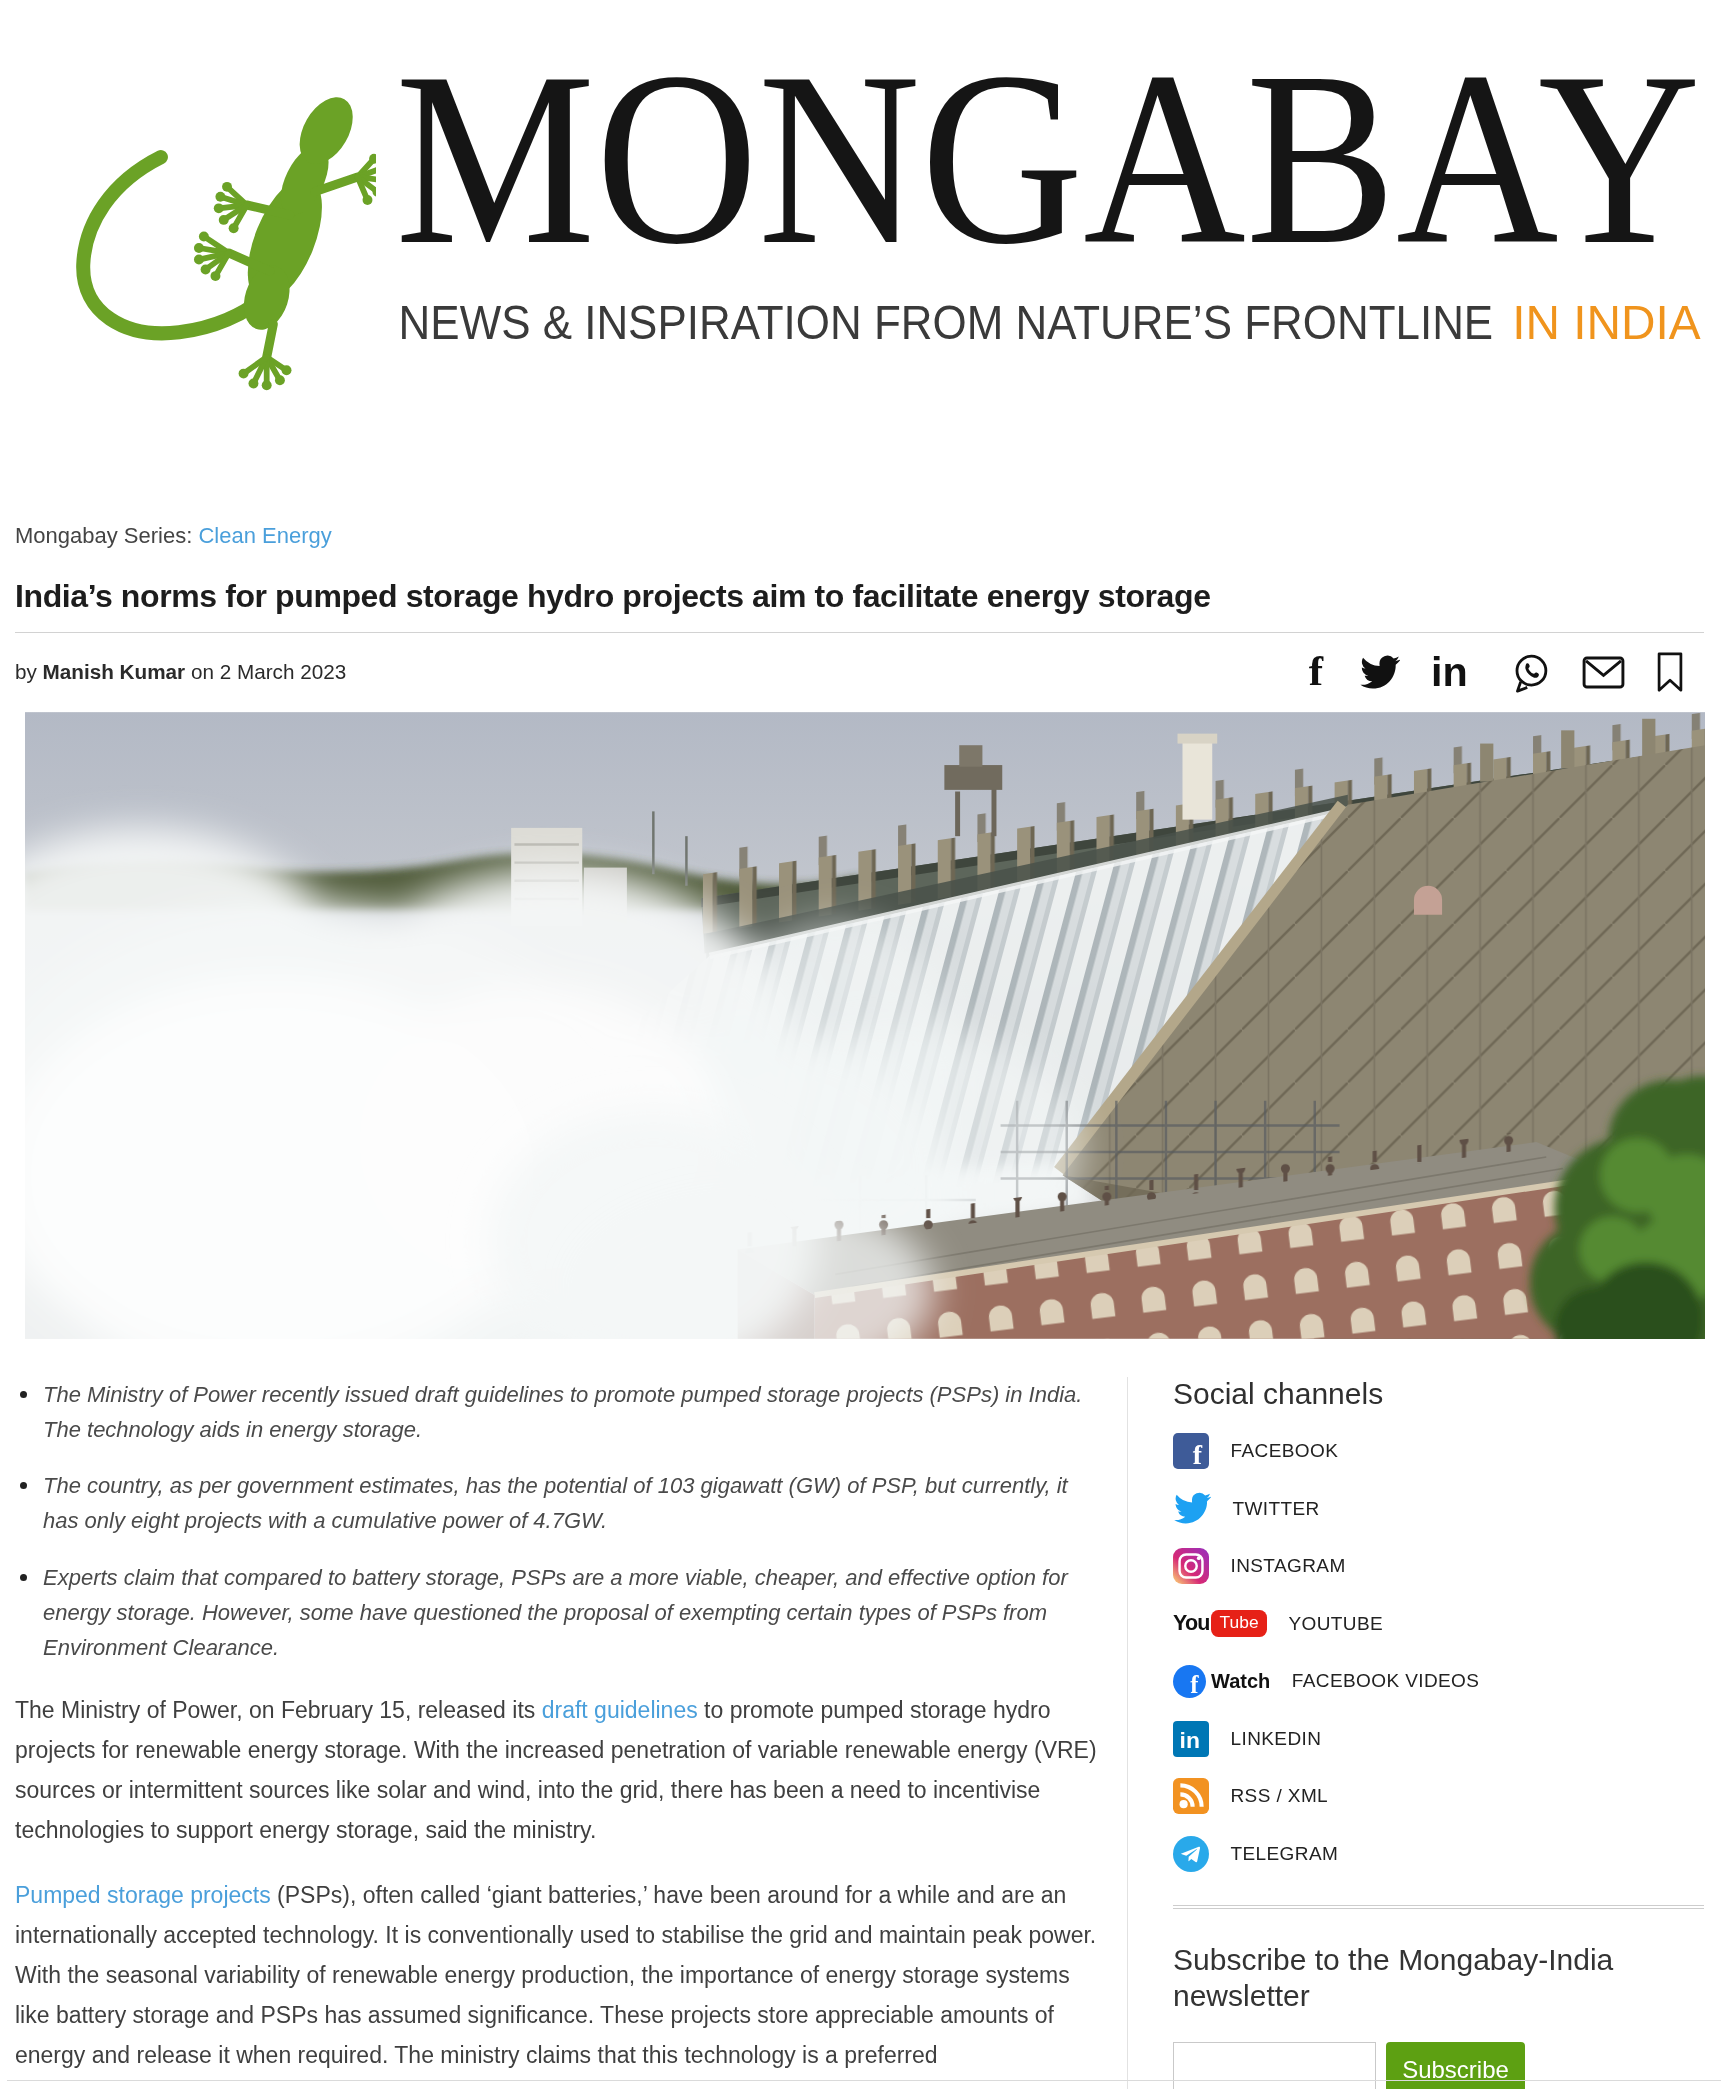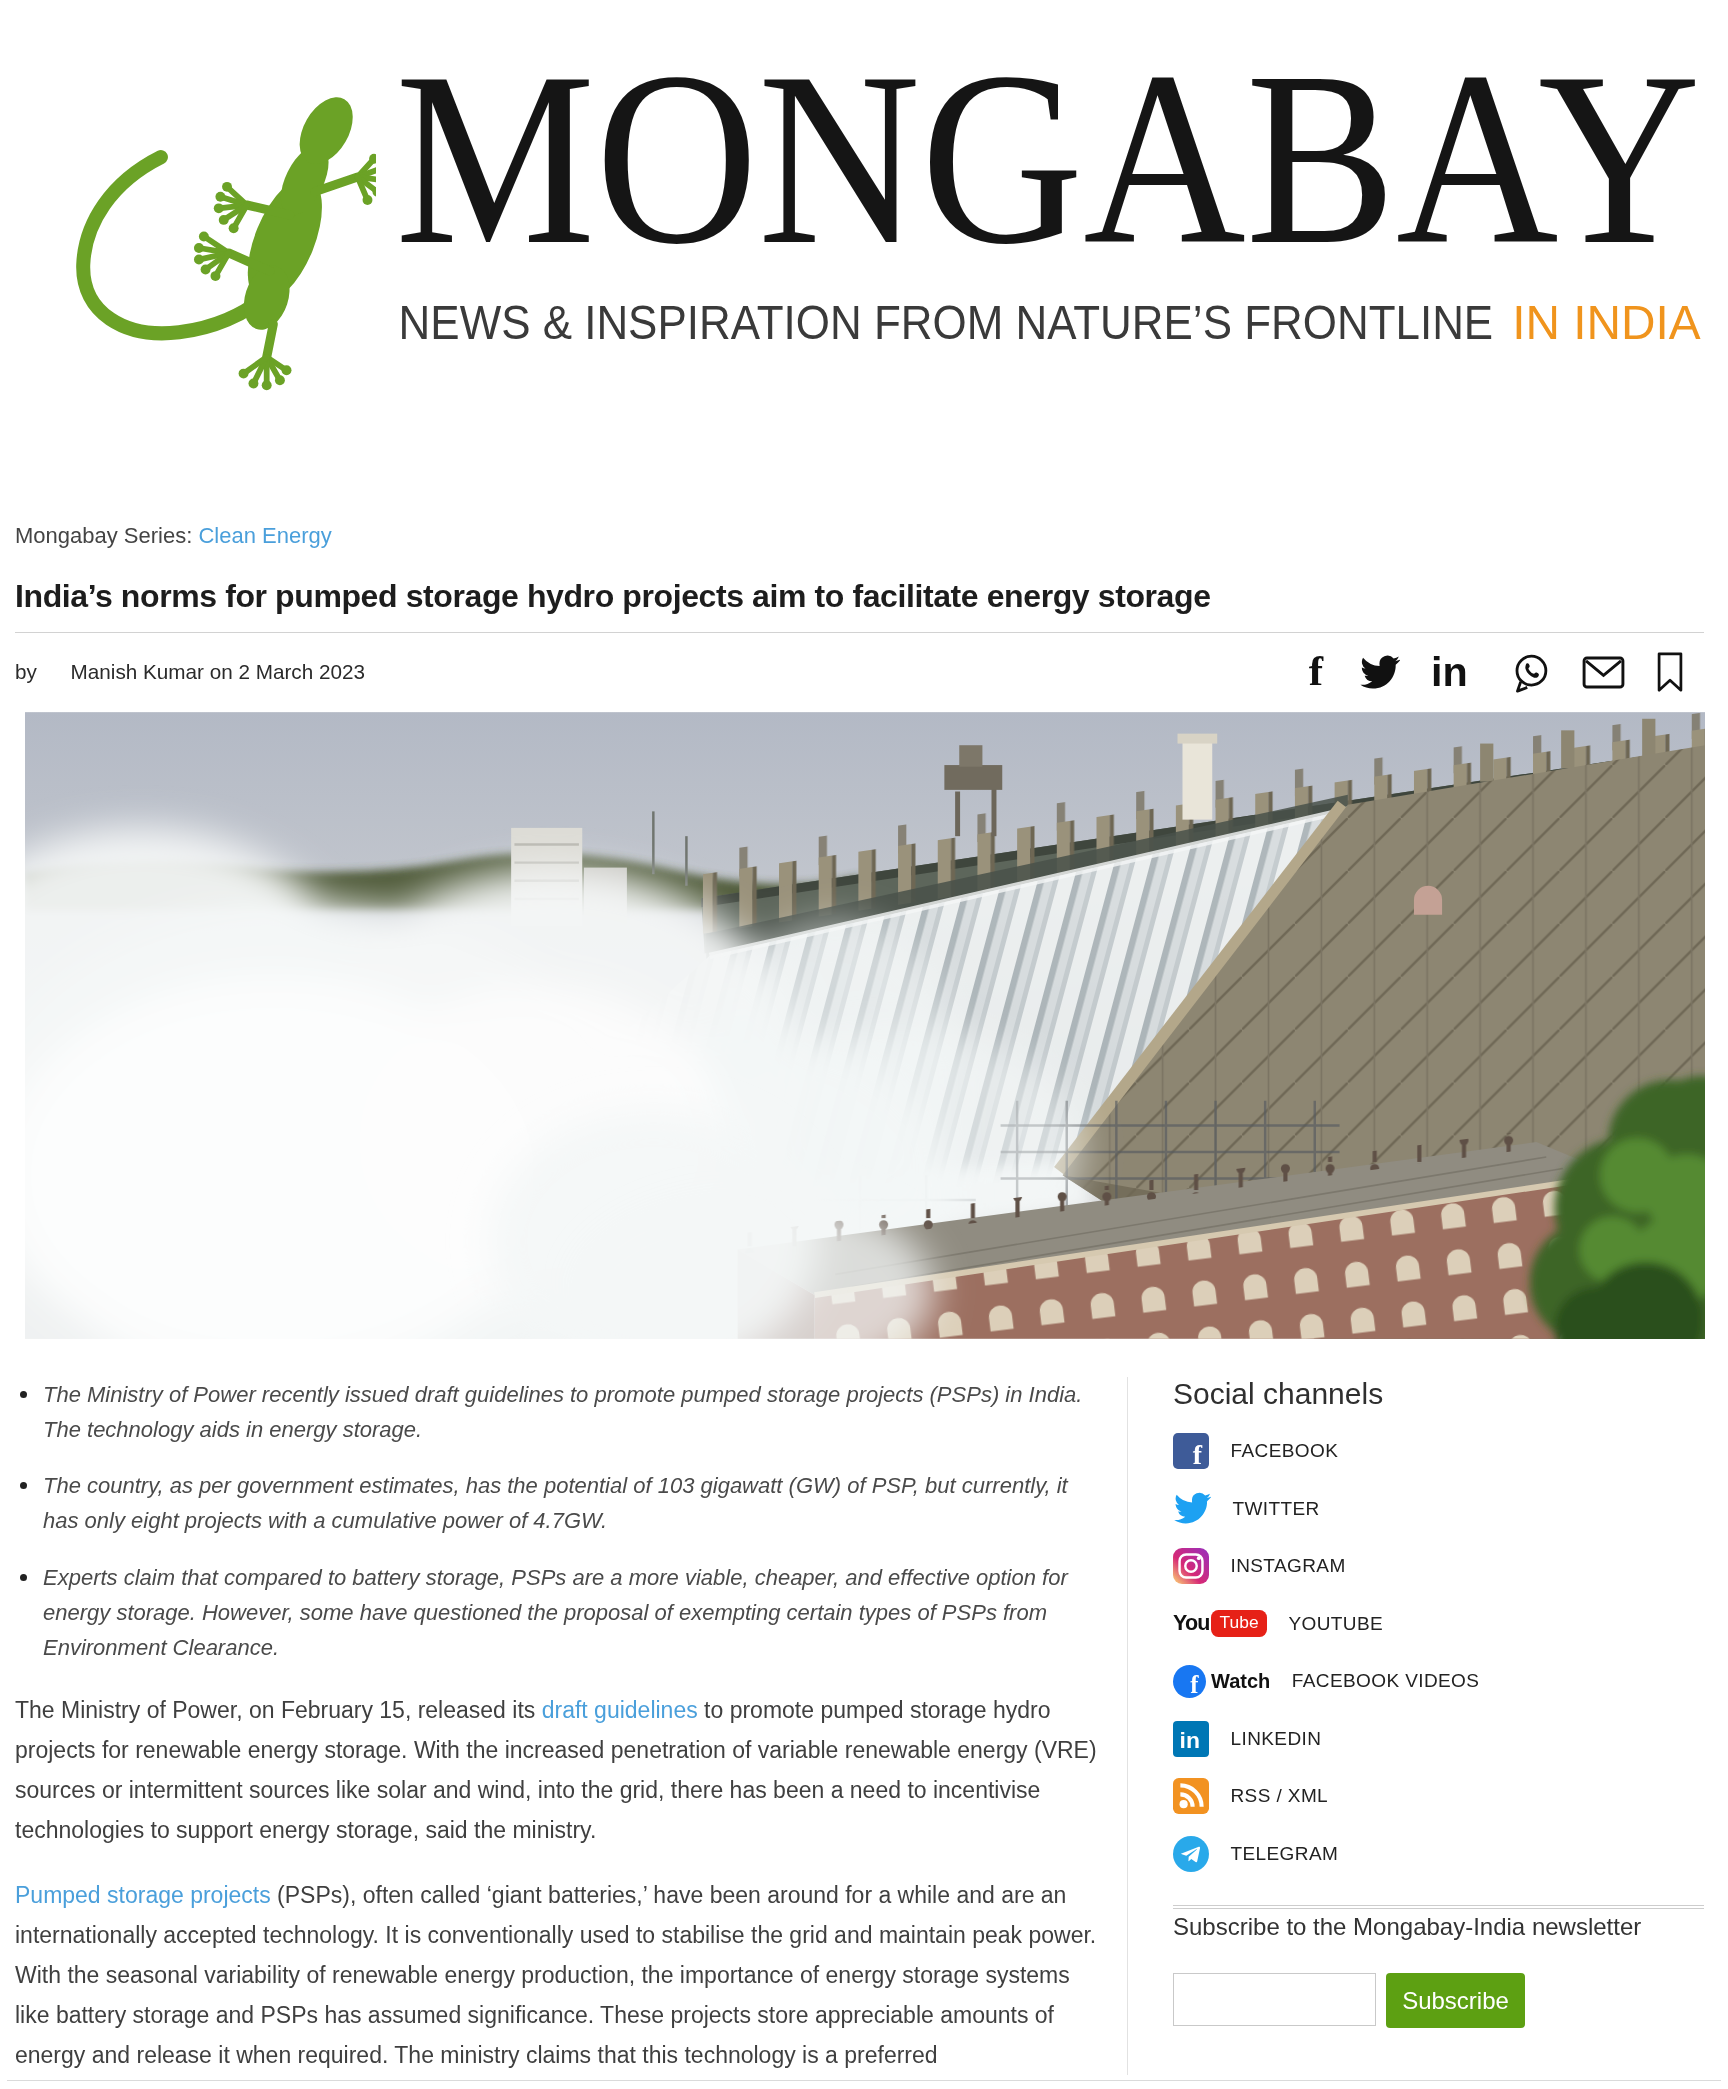--- a/index.html
+++ b/index.html
@@ -20,21 +20,21 @@
   .content-pad { padding:0 24px 0 15px; }
   .series-row { padding-top:106px; font-size:22px; color:#444; }
   .series-row a { color:var(--link_blue,#4a9fdb); text-decoration:none; }
   .article-title {
     margin-top:28px; font-size:32px; line-height:38px; font-weight:700;
     color:#1d1d1d; letter-spacing:-0.4px;
   }
   .title-rule { margin-top:16.5px; border:0; border-top:1.7px solid #d2d2d2; }
   .byline-row { height:79px; display:flex; align-items:center; justify-content:space-between; }
   .byline { font-size:20.7px; color:#2b2b2b; }
-  .byline .author { font-weight:400;margin-left:28px; }
+  .byline .author { font-weight:700; }
   .share-row { display:flex; align-items:center; gap:31px; padding-right:20px; }
   .share-btn { display:inline-flex; align-items:center; cursor:pointer; }
 
   
   .hero-svg { display:block; margin-left:25px; }
 
   
   .content-row { display:flex; margin-top:38px; }
   .main-col { width:1112px; padding-right:25px; }
   .col-divider { border-left:1.7px solid #e2e2e2; }
@@ -57,21 +57,21 @@
   .social-item { display:flex; align-items:center; gap:21.5px; height:41px; margin-bottom:16.5px; text-decoration:none; cursor:pointer; }
   .s-label { font-size:19px; letter-spacing:0.4px; color:#222; }
   .s-icon { display:inline-flex; align-items:center; }
   .yt-badge { display:inline-flex; align-items:center; }
   .yt-you { font-weight:700; font-size:21.5px; color:#111; letter-spacing:-0.8px; }
   .yt-tube { margin-left:1.7px; background:var(--youtube_red,#e62117); color:#fff; font-weight:400;
              font-size:17.4px; padding:2.5px 8.3px 4.1px; border-radius:7.4px; }
   .watch-badge { display:inline-flex; align-items:center; gap:5px; }
   .watch-word { font-weight:700; font-size:20px; color:#111; }
   .side-rule { margin-top:31px; border:0; border-top:4.1px double #cdcdcd; }
-  .news-heading { font-size:24px; line-height:36px; color:#333; font-weight:400; }
+  .news-heading { margin-top:33px; font-size:30px; line-height:36px; color:#333; font-weight:400; }
   .subscribe-row { margin-top:28px; display:flex; align-items:flex-start; }
   .email-input {
     width:203px; height:53px; border:0.8px solid #c9c9c9; background:#fff; font-size:21.5px; padding:0 11.6px;
   }
   .subscribe-btn {
     margin-left:10px; width:139px; height:55px; border:0; border-radius:4.1px;
     background:var(--subscribe_green,#5da012); color:#fff; font-size:24px; cursor:pointer;
     font-family:"Liberation Sans", sans-serif;
   }
   .bottom-rule { position:absolute; left:6.6px; right:6.6px; top:2080px; border-top:1.7px solid #dadada; }

